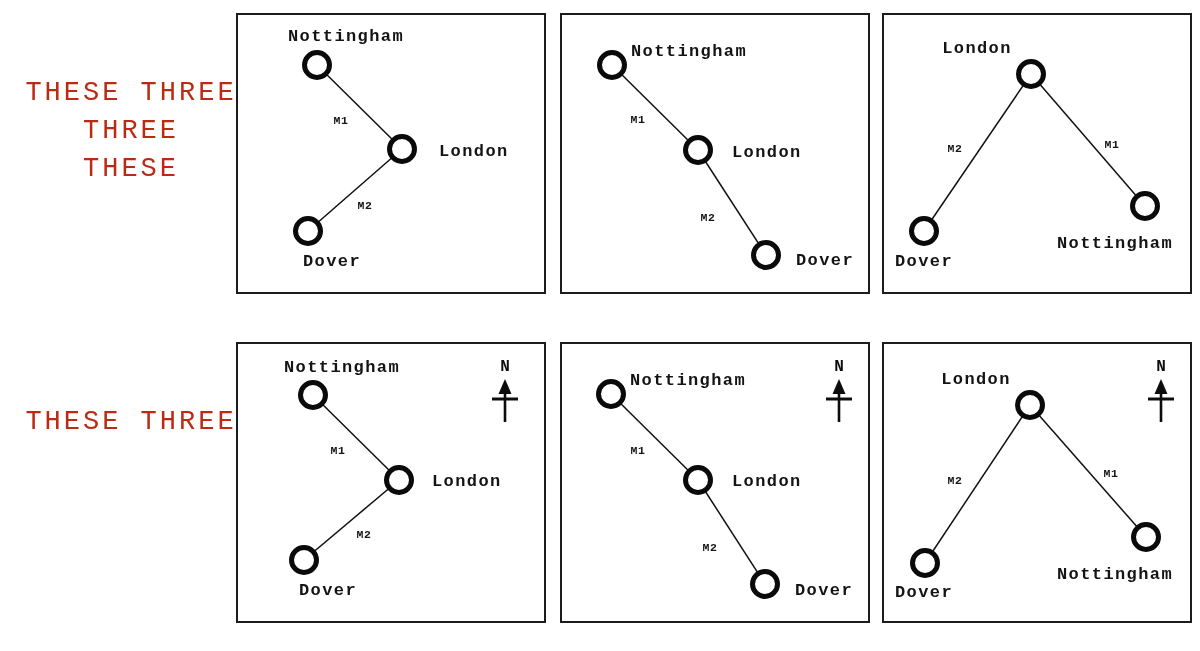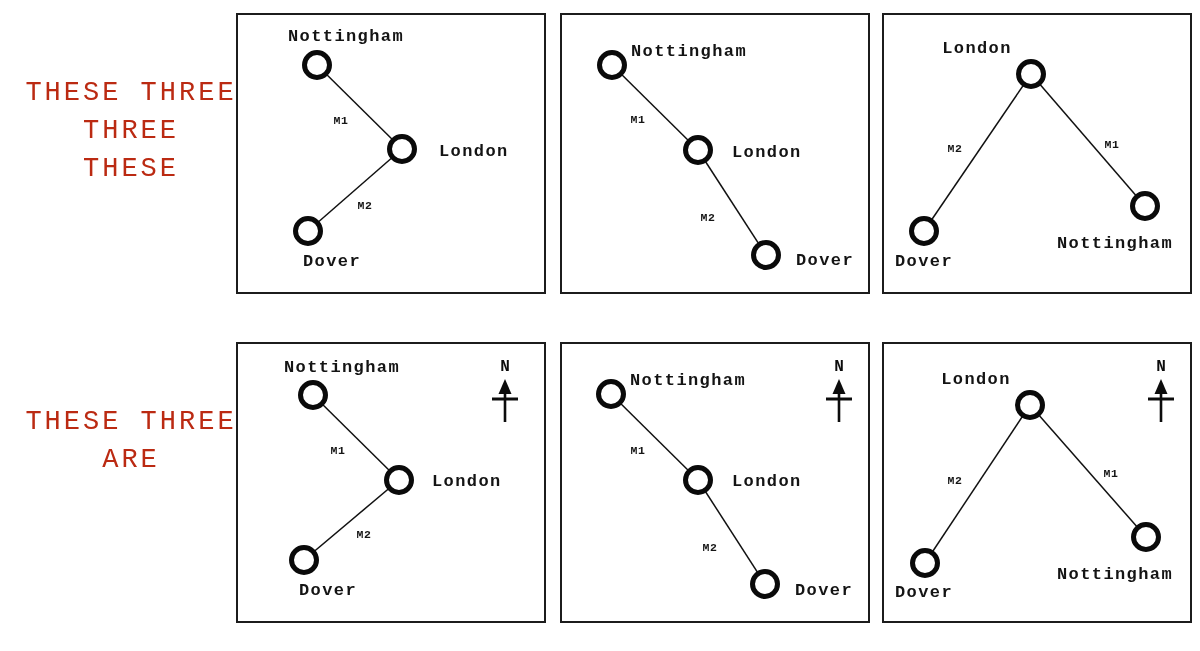--- a/index.html
+++ b/index.html
@@ -82,21 +82,20 @@
 <div class="stage">
 
   <div class="caption" id="caption-0" style="color: rgb(187, 42, 18);">
     <div class="caption-line">THESE THREE</div>
     <div class="caption-line">THREE</div>
     <div class="caption-line">THESE</div>
   </div>
 
   <div class="caption" id="caption-1" style="color: rgb(187, 42, 18);">
     <div class="caption-line">THESE THREE</div>
-    <div class="caption-line">ARE</div>
   </div>
 
   <div class="panel" style="left:236px; top:13px;">
     <svg viewBox="0 0 306 277">
         <line x1="79" y1="50" x2="164" y2="134" class="edge"></line>
         <line x1="164" y1="134" x2="70" y2="216" class="edge"></line>
         <text x="103" y="109" class="edge-label" text-anchor="middle">M1</text>
         <text x="127" y="194" class="edge-label" text-anchor="middle">M2</text>
         <circle cx="79" cy="50" r="12.5" class="node"></circle>
         <circle cx="164" cy="134" r="12.5" class="node"></circle>

